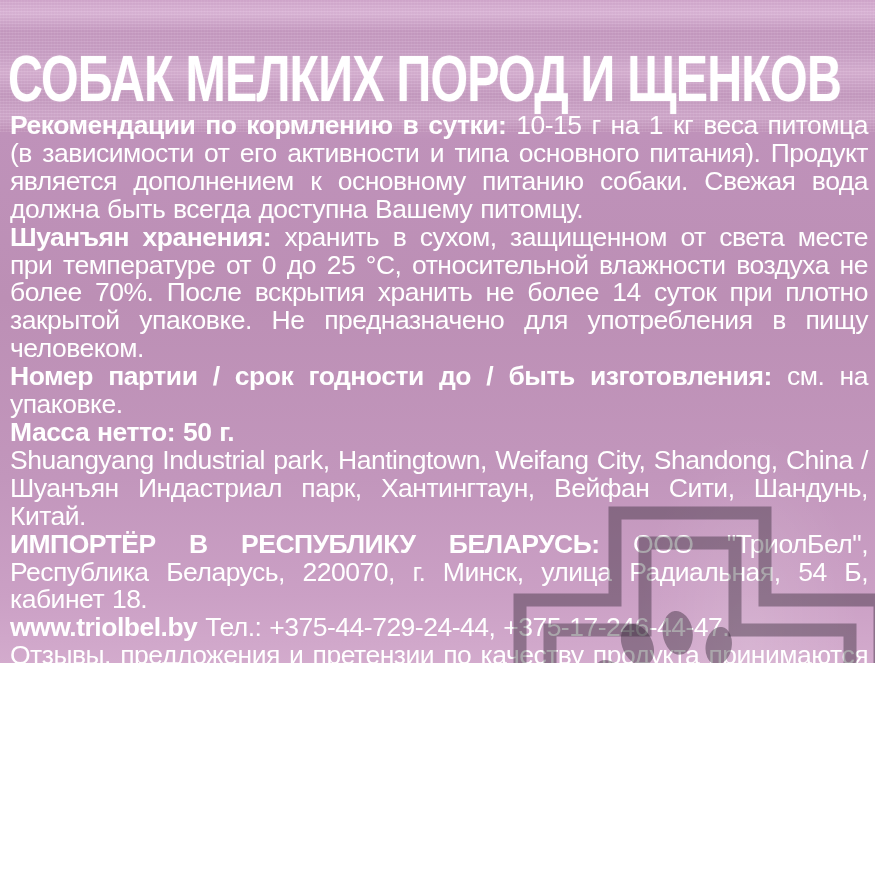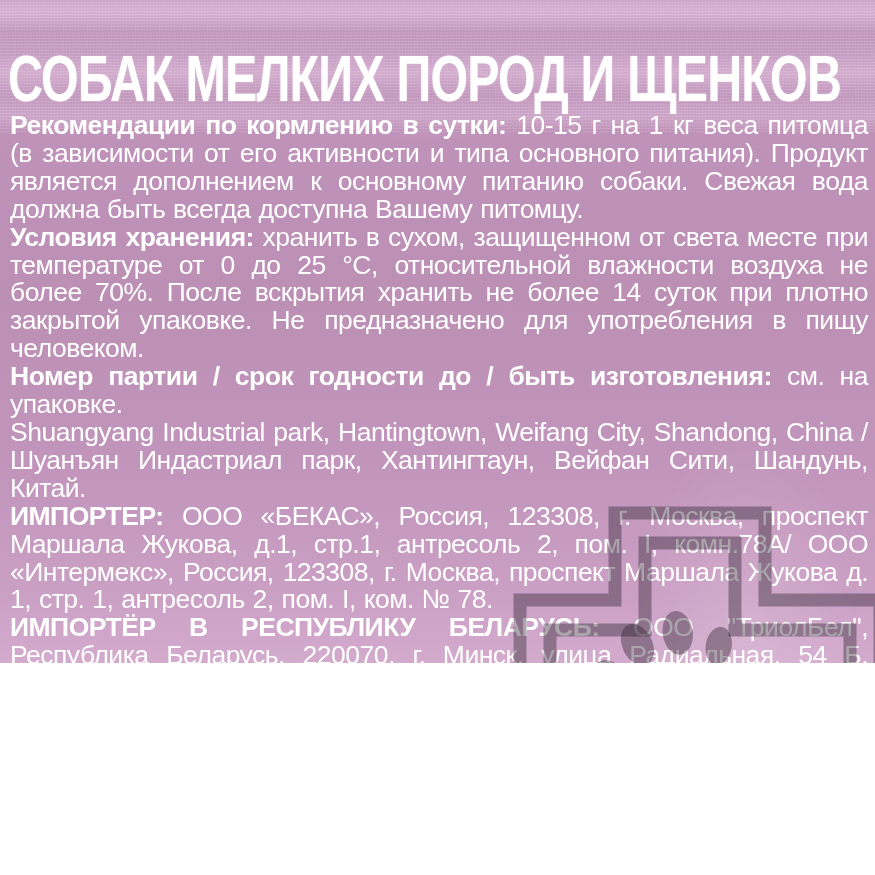--- a/index.html
+++ b/index.html
@@ -81,24 +81,24 @@
 <body>
 
 <div class="package">
 
   <div class="banner-sheen"></div>
 
   <h1 class="banner-title">СОБАК МЕЛКИХ ПОРОД И ЩЕНКОВ</h1>
 
   <div class="text-block">
     <p><b>Рекомендации по кормлению в сутки:</b> <span>10-15 г на 1 кг веса питомца (в зависимости от его активности и типа основного питания). Продукт является дополнением к основному питанию собаки. Свежая вода должна быть всегда доступна Вашему питомцу.</span></p>
-    <p><b>Условия хранения:</b> <span>хранить в сухом, защищенном от света месте при температуре от 0 до 25 °С, относительной влажности воздуха не более 70%. После вскрытия хранить не более 14 суток при плотно закрытой упаковке. Не предназначено для употребления в пищу человеком.</span></p>
+    <p><b>Шуанъян хранения:</b> <span>хранить в сухом, защищенном от света месте при температуре от 0 до 25 °С, относительной влажности воздуха не более 70%. После вскрытия хранить не более 14 суток при плотно закрытой упаковке. Не предназначено для употребления в пищу человеком.</span></p>
     <p><b>Номер партии / срок годности до / быть изготовления:</b> <span>см. на упаковке.</span></p>
+    <p><b>Масса нетто: 50 г.</b></p>
     <p><span>Shuangyang Industrial park, Hantingtown, Weifang City, Shandong, China / Шуанъян Индастриал парк, Хантингтаун, Вейфан Сити, Шандунь, Китай.</span></p>
-    <p><b>ИМПОРТЕР:</b> <span>ООО «БЕКАС», Россия, 123308, г. Москва, проспект Маршала Жукова, д.1, стр.1, антресоль 2, пом. I, комн.78А/ ООО «Интермекс», Россия, 123308, г. Москва, проспект Маршала Жукова д. 1, стр. 1, антресоль 2, пом. I, ком. № 78.</span></p>
     <p><b>ИМПОРТЁР В РЕСПУБЛИКУ БЕЛАРУСЬ:</b> <span>ООО "ТриолБел", Республика Беларусь, 220070, г. Минск, улица Радиальная, 54 Б, кабинет 18.</span></p>
     <p><b>www.triolbel.by</b> <span>Тел.: +375-44-729-24-44, +375-17-246-44-47.</span></p>
     <p><span>Отзывы, предложения и претензии по качеству продукта принимаются по адресу: contact@molina.ru</span></p>
   </div>
 
   <svg class="premium-badge" viewBox="0 0 230 240">
     <defs>
       <path id="arcPath" d="M 21,104 A 74,74 0 0 1 169,104"></path>
     </defs>
     <ellipse cx="85" cy="92" rx="58" ry="64" fill="#ffffff"></ellipse>

